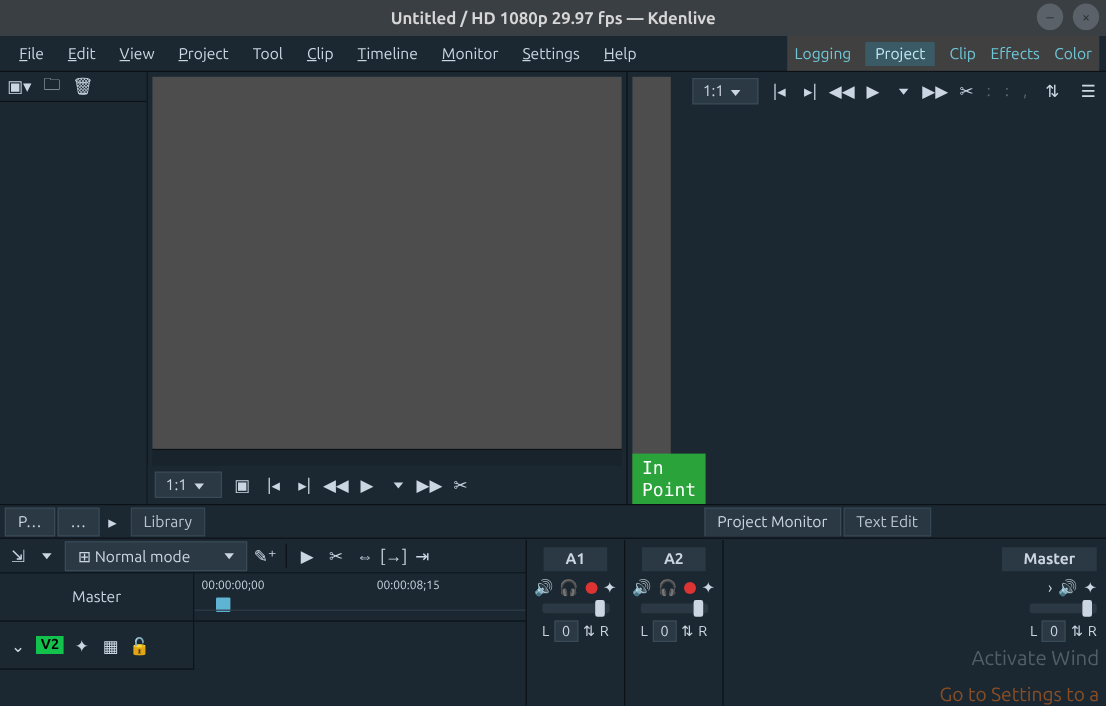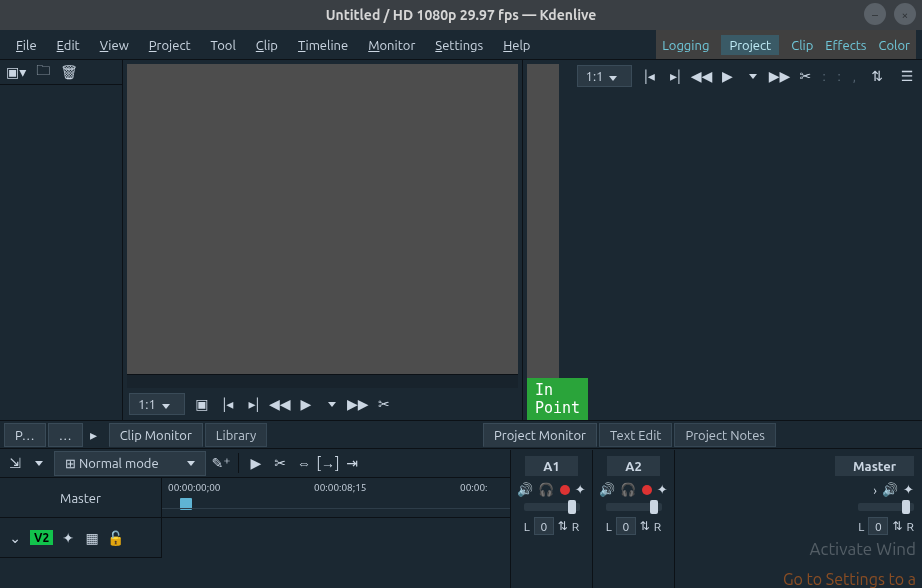--- a/index.html
+++ b/index.html
@@ -58,21 +58,21 @@
 .th-row { height: 40px; display: flex; align-items: center; border-bottom: 1px solid #0c1116; padding: 0 6px; gap: 6px; }
 .th-row.master { justify-content: center; color: #cbd6e2; }
 .vtag { background: #12c24c; color: #000000; padding: 1px 4px; font-weight: 600; font-size: 12px; }
 .tl-tracks { flex: 1; background: #1b2832; }
 .tl-ruler { height: 40px; border-bottom: 1px solid #0c1116; position: relative; color: #cbd6e2; }
 .tc { position: absolute; top: 4px; font-size: 10px; }
 .playhead { position: absolute; left: 18px; top: 20px; width: 12px; height: 12px; background: #5fb4d4; border-radius: 1px; }
 .tick-line { position: absolute; left: 0; right: 0; bottom: 8px; height: 1px; background: #2e3d49; }
 
 
-.mixer { position: absolute; right: 0; bottom: 0; top: 450px; width: 412px; background: #1b2832; border-left: 1px solid #0c1116; display: flex; }
+.mixer { position: absolute; right: 0; bottom: 0; top: 450px; width: 484px; background: #1b2832; border-left: 1px solid #0c1116; display: flex; }
 .channel { width: 82px; border-right: 1px solid #0c1116; display: flex; flex-direction: column; align-items: center; padding-top: 6px; gap: 6px; }
 .ch-name { background: #2b3944; padding: 3px 18px; font-weight: 600; }
 .ch-icons { display: flex; gap: 5px; font-size: 13px; align-items: center; }
 .rec { width: 10px; height: 10px; background: #d33; border-radius: 50%; display: inline-block; }
 .slider { width: 56px; height: 8px; background: #2b3944; border-radius: 2px; position: relative; }
 .slider .knob { position: absolute; right: 4px; top: -3px; width: 8px; height: 14px; background: #cbd6e2; border-radius: 2px; }
 .lr { display: flex; gap: 4px; align-items: center; font-size: 12px; }
 .lr input { width: 20px; height: 18px; background: #2b3944; border: 1px solid #3a4b58; color: #cbd6e2; text-align: center; font-size: 12px; }
 .master-ch { flex: 1; display: flex; flex-direction: column; align-items: flex-end; padding: 6px 8px; gap: 6px; }
 .watermark { position: absolute; right: 6px; bottom: 30px; color: #8b9399; font-size: 17px; opacity: 0.5; pointer-events: none; }
@@ -164,26 +164,24 @@
       </div>
     </div>
   </div>
 </div>
 
 <div class="docktabs">
   <div class="dtab">P…</div>
   <div class="dtab">…</div>
   <span class="icon-btn">▸</span>
   <div class="dgap"></div>
-  <div class="dtab active">Clip Monitor</div>
   <div class="dtab non"><span class="u">L</span>ibrary</div>
   <div style="flex:1"></div>
   <div class="dtab active">Project Monitor</div>
   <div class="dtab non"><span class="u">T</span>ext Edit</div>
-  <div class="dtab non">Project <span class="u">N</span>otes</div>
   <div style="width:140px"></div>
 </div>
 
 <div class="tl-toolbar">
   <span class="icon-btn">⇲</span>
   <span class="icon-btn">
       <span class="tri"></span>
     </span>
   <div class="mode-sel">
     <span>⊞ <span>Normal mode</span></span>

